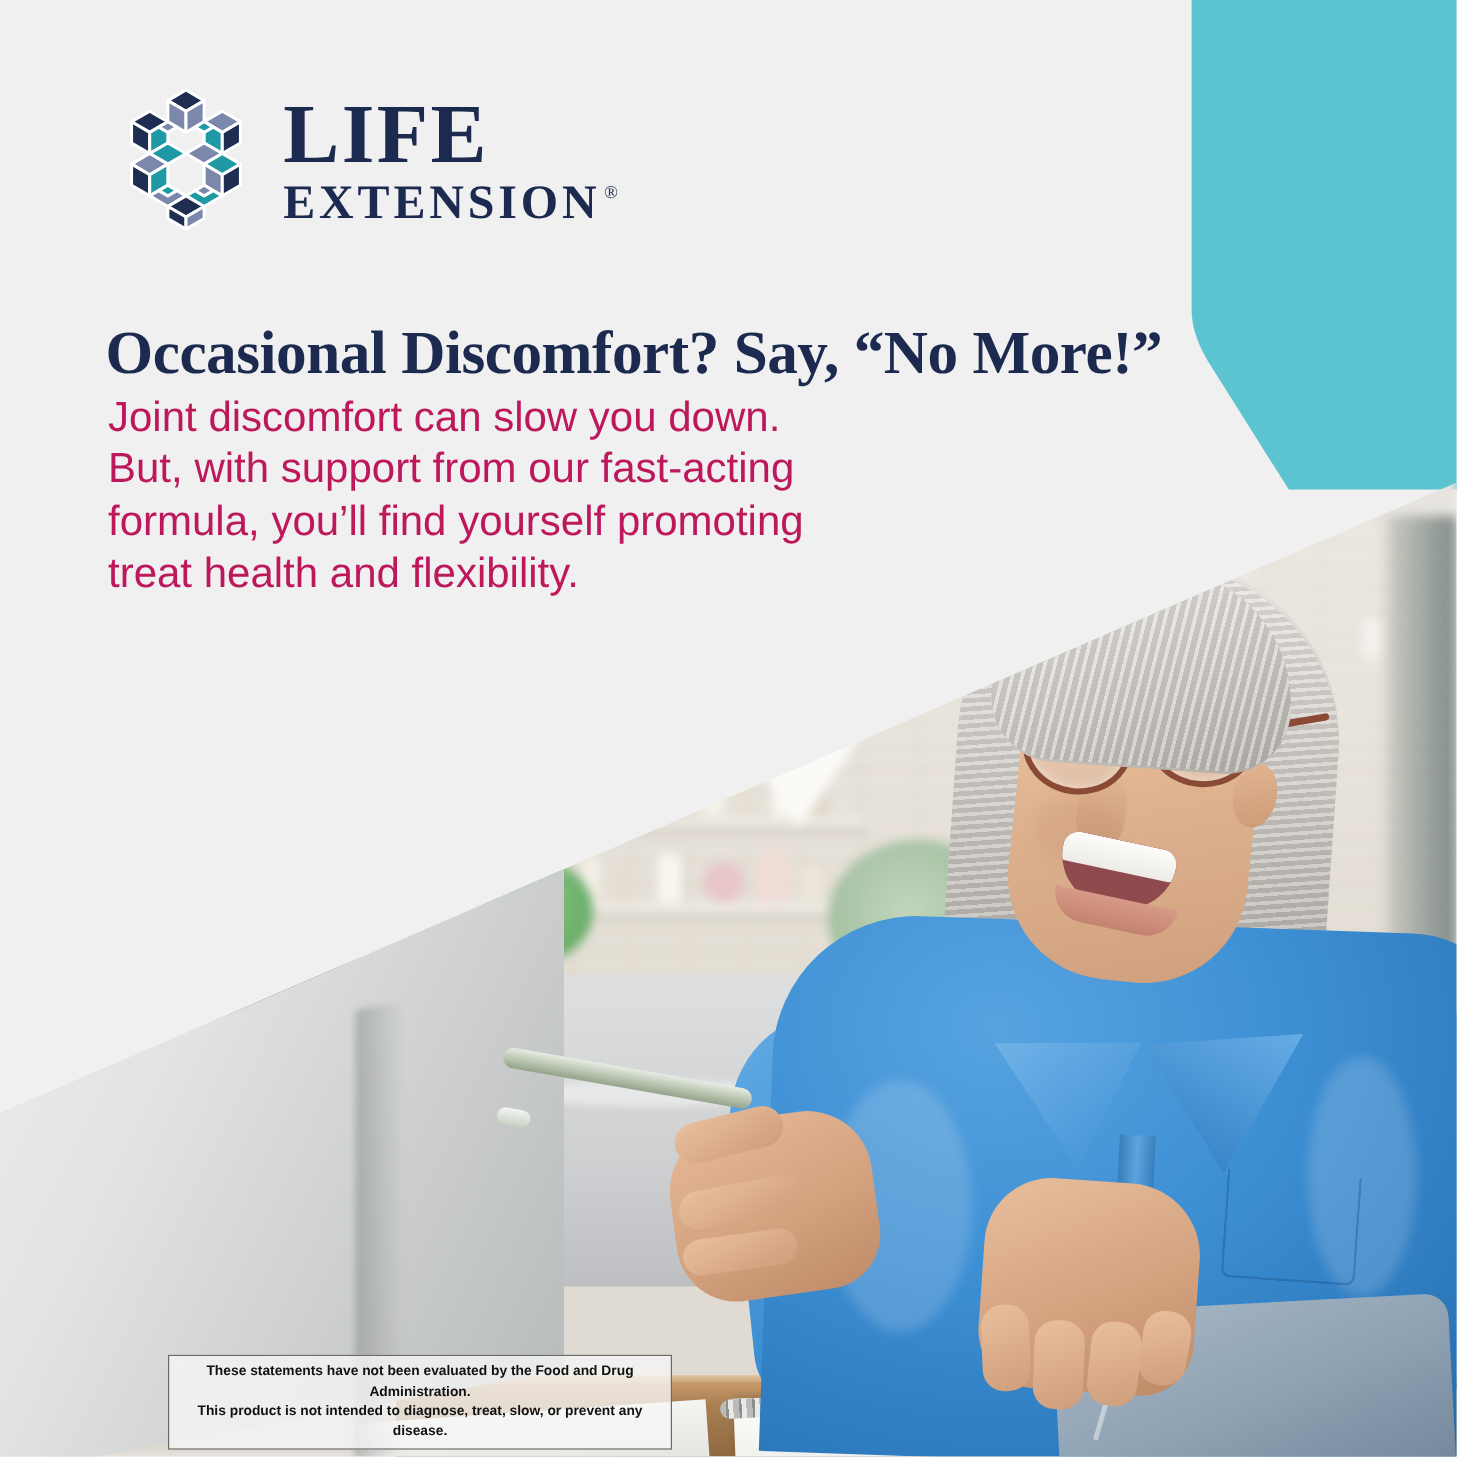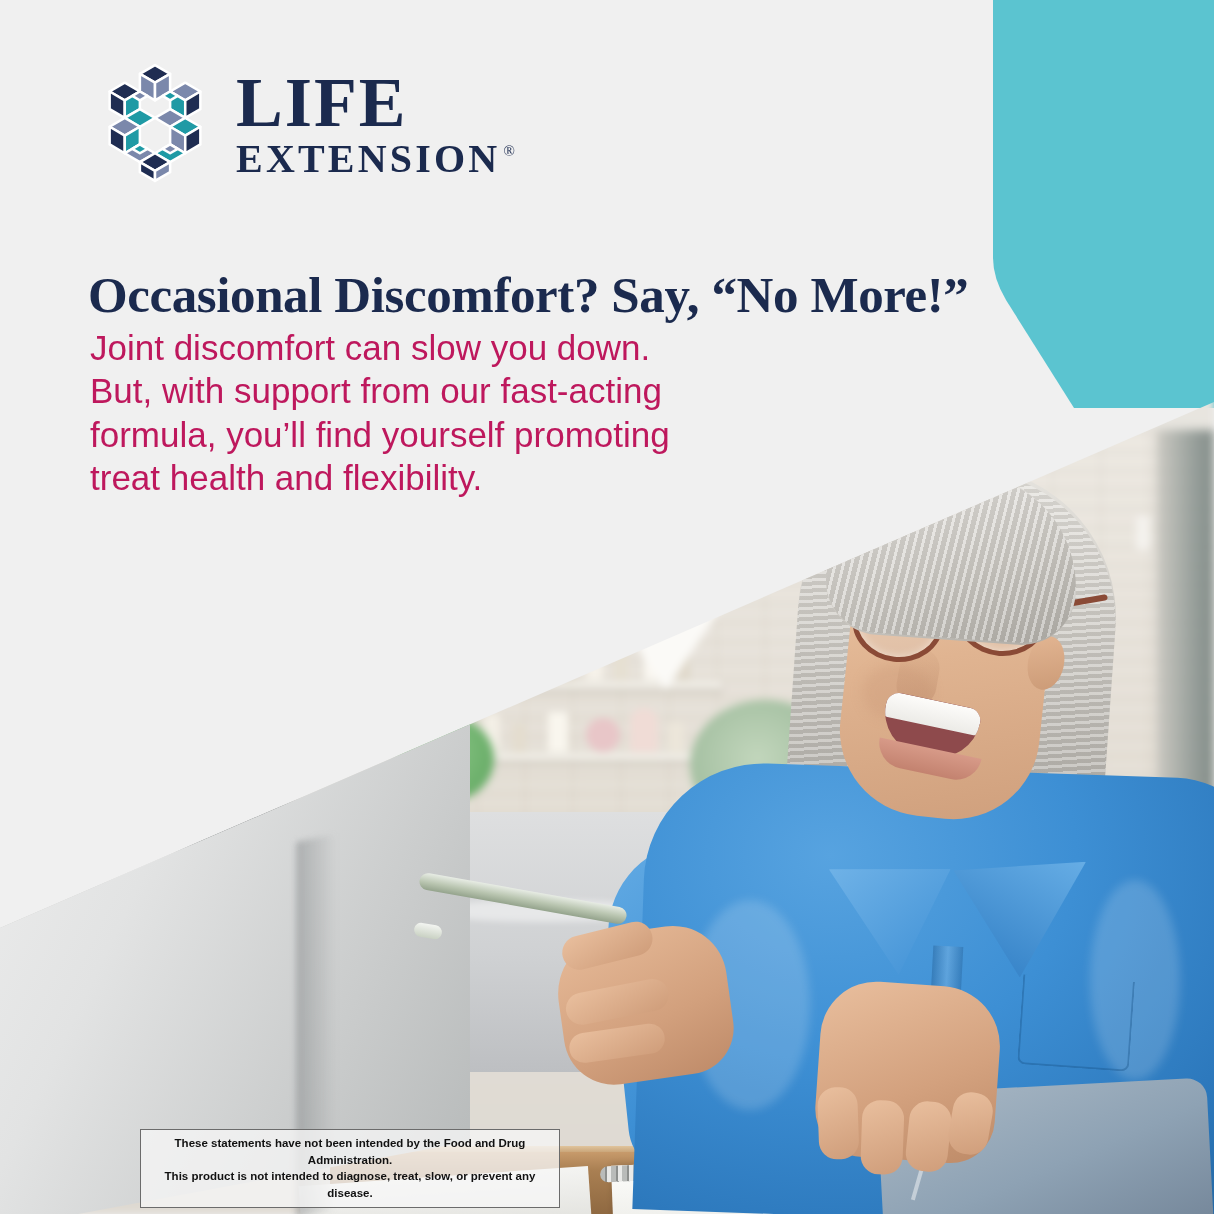--- a/index.html
+++ b/index.html
@@ -329,21 +329,21 @@
     position:absolute;left:818px;top:984px;width:180px;height:176px;
     background:linear-gradient(155deg,#e9bf9e,#d3a17e 58%,#bd8a67);
     border-radius:56px 60px 44px 48px;transform:rotate(4deg);
   }
 
   
   .bgblur{filter:blur(3.5px);}
 
   
   .logo{
-    position:absolute;left:92px;top:60px;
+    position:absolute;left:92px;top:70px;
     display:flex;align-items:center;gap:18px;
   }
   .logo-mark{width:126px;height:126px;display:block;}
   .logo-type{display:flex;flex-direction:column;line-height:1;}
   .logo-life{
     font-family:"Liberation Serif", serif;
     font-weight:bold;
     font-size:70px;
     letter-spacing:2px;
     color:#1b2a4e;
@@ -590,17 +590,17 @@
   <h1 class="headline">Occasional Discomfort? Say, “No More!”</h1>
 
   <div class="body-copy">
     <div>Joint discomfort can slow you down.</div>
     <div>But, with support from our fast-acting</div>
     <div>formula, you’ll find yourself promoting</div>
     <div>treat health and flexibility.</div>
   </div>
 
   <div class="disclaimer">
-    <div>These statements have not been intended by the Food and Drug Administration.</div>
+    <div>These statements have not been evaluated by the Food and Drug Administration.</div>
     <div>This product is not intended to diagnose, treat, slow, or prevent any disease.</div>
   </div>
 
 </div>
 
 </body></html>

